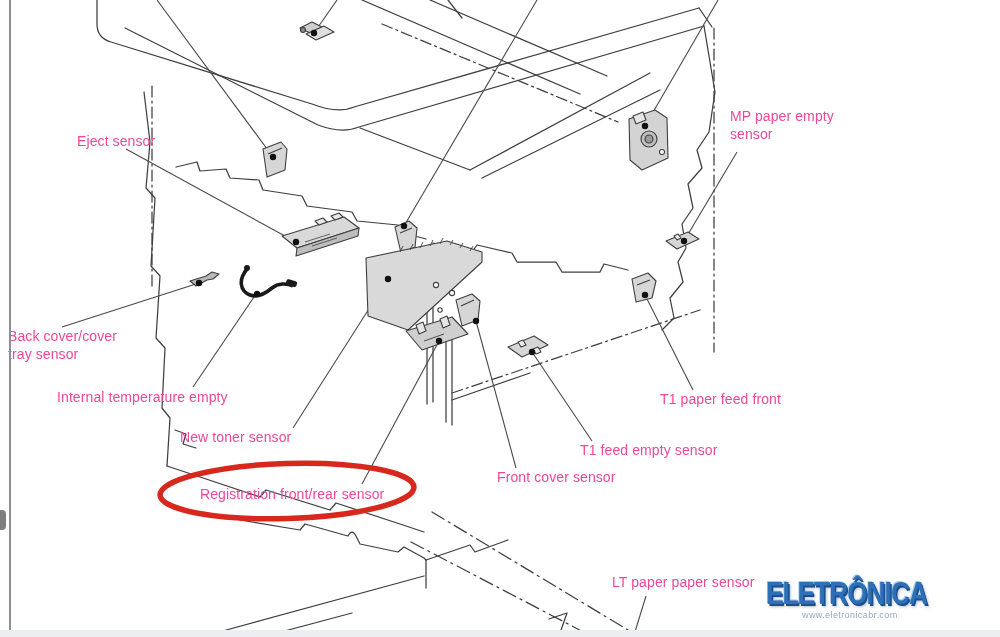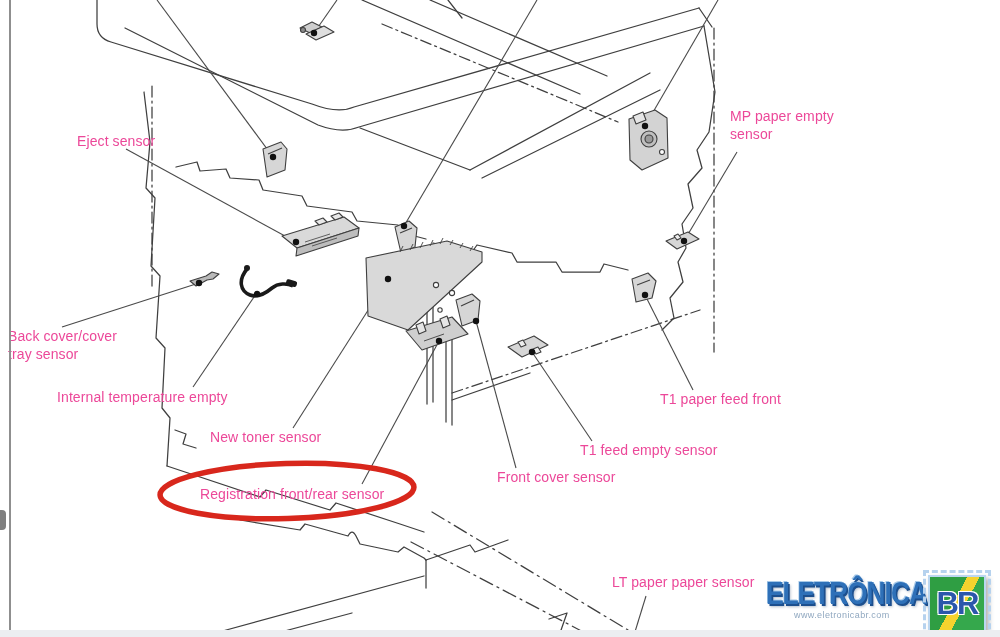--- a/index.html
+++ b/index.html
@@ -12,38 +12,38 @@
   .bottom-strip{position:absolute;left:0;bottom:0;width:1000px;height:7px;background:#eceef1;}
   svg.diagram{position:absolute;left:0;top:0;}
   .lbl{
     position:absolute;font-size:14px;line-height:18px;color:#ec4899;
     white-space:pre-line;letter-spacing:0.1px;
   }
   .lbl-eject{left:37px;top:132px;margin-left:40px;}
   .lbl-mp{left:730px;top:107px;}
   .lbl-back{left:8px;top:327px;}
   .lbl-temp{left:57px;top:388px;}
-  .lbl-toner{left:180px;top:428px;margin-left:30px;}
+  .lbl-toner{left:180px;top:428px;}
   .lbl-reg{left:200px;top:485px;}
   .lbl-front{left:497px;top:468px;text-align:center;}
   .lbl-t1empty{left:580px;top:441px;}
   .lbl-t1feed{left:660px;top:390px;}
   .lbl-lt{left:612px;top:573px;}
 
   
   .watermark{position:absolute;left:762px;top:568px;width:238px;height:66px;}
   .wm-brand{
     position:absolute;left:4px;top:8px;width:172px;text-align:center;
     font-size:31px;font-weight:800;letter-spacing:-1px;
     transform:scaleX(.84);transform-origin:left center;
     color:#2e70b8;
     text-shadow:2px 2px 0 #1c4f8e,-1px -1px 0 #a7c9e8,1px 0 0 #5c94cc,3px 3px 3px rgba(40,70,110,.35);
   }
   .wm-site{
-    position:absolute;left:32px;top:42px;font-size:9px;color:#90a8c0;letter-spacing:.4px;
+    position:absolute;left:40px;top:42px;font-size:9px;color:#90a8c0;letter-spacing:.4px;
   }
   .wm-chip{
     position:absolute;left:166px;top:7px;width:54px;height:54px;
     background:linear-gradient(118deg,#2f9e43 45%,#f6d32e 45%,#f6d32e 60%,#35a84c 60%);
     border:2px solid #bcd7f0;outline:3px dashed #b6d2ee;outline-offset:2px;
     box-shadow:3px 3px 5px rgba(0,0,0,.3);
     display:flex;align-items:center;justify-content:center;
   }
   .wm-chip span{
     font-size:31px;font-weight:800;color:#2b57ab;letter-spacing:-2px;
@@ -225,20 +225,17 @@
 <div class="lbl lbl-toner">New toner sensor</div>
 <div class="lbl lbl-reg">Registration front/rear sensor</div>
 <div class="lbl lbl-front">Front cover sensor</div>
 <div class="lbl lbl-t1empty">T1 feed empty sensor</div>
 <div class="lbl lbl-t1feed">T1 paper feed front</div>
 <div class="lbl lbl-lt">LT paper paper sensor</div>
 
 <div class="watermark">
   <span class="wm-brand">ELETRÔNICA</span>
   <div class="wm-site">www.eletronicabr.com</div>
-  <div class="wm-chip">
-    <span>BR</span>
-  </div>
 </div>
 
 <div class="page-edge"></div>
 <div class="scroll-thumb"></div>
 <div class="bottom-strip"></div>
 
 </body></html>

